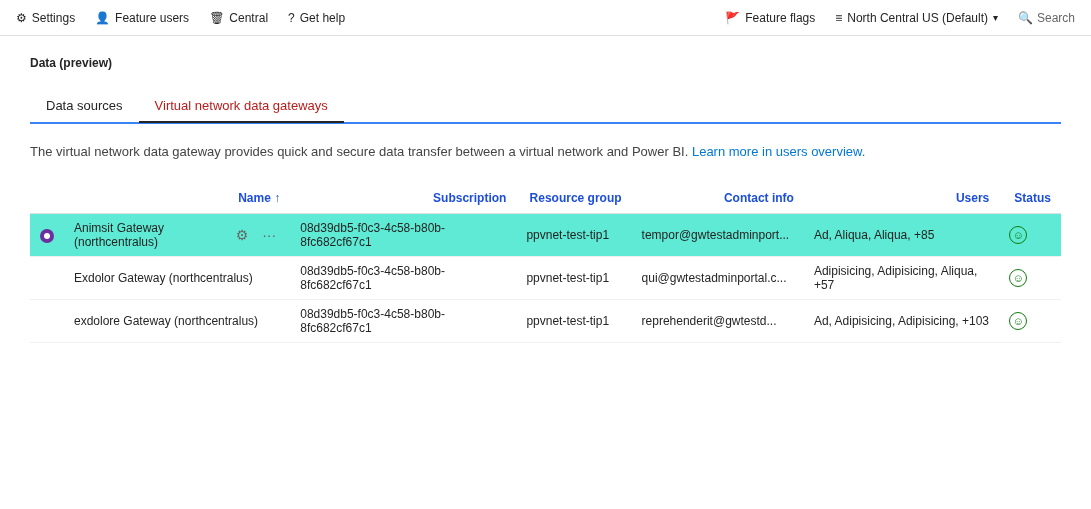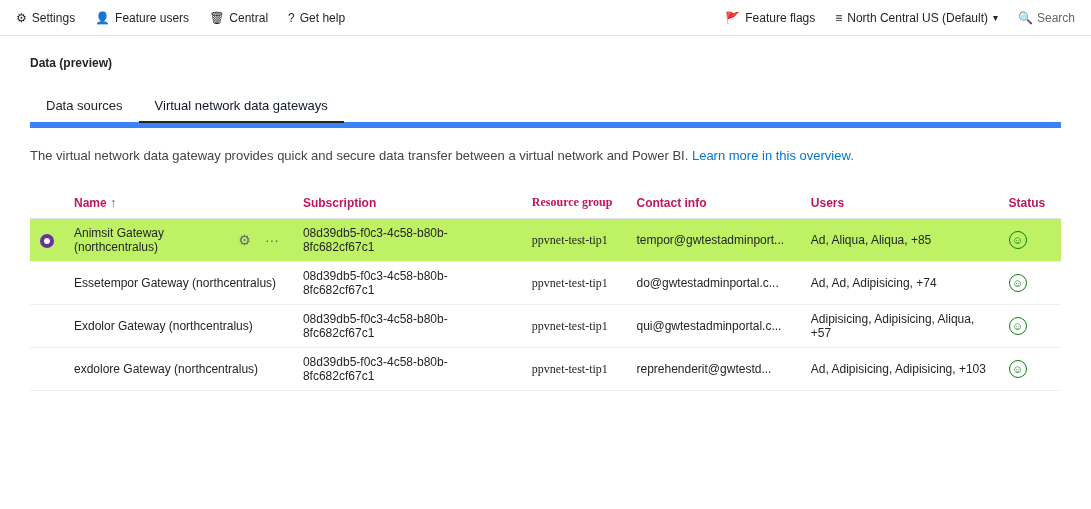--- a/index.html
+++ b/index.html
@@ -21,46 +21,46 @@
       font-size: 12px; color: #252525; cursor: pointer;
     }
     .top-bar-icon { font-size: 12px; }
     .search-area { display: flex; align-items: center; gap: 4px; font-size: 12px; color: #666; }
 
     
     .page-content { padding: 20px 30px; }
     .page-title { font-size: 12px; font-weight: 600; color: #252525; margin-bottom: 20px; }
 
     
-    .tabs { display: flex; align-items: center; border-bottom: 6px solid #3b82f6; margin-bottom: 20px; gap: 0; }
+    .tabs { display: flex; align-items: center; border-bottom: 2px solid #3b82f6; margin-bottom: 20px; gap: 0; }
     .tab {
       padding: 8px 16px; font-size: 13px; cursor: pointer; color: #252525;
       border-bottom: 2px solid transparent; margin-bottom: -1px;
     }
-    .tab.active { color: #0f172a; border-bottom: 2px solid #252525; font-weight: 500; }
+    .tab.active { color: #b91c1c; border-bottom: 2px solid #252525; font-weight: 500; }
 
     
     .info-text { font-size: 13px; color: #444; margin-bottom: 24px; }
     .info-link { color: #0078d4; text-decoration: none; }
 
     
     .data-table { width: 100%; border-collapse: collapse; }
     .data-table thead tr { border-bottom: 1px solid #e0e0e0; }
     .data-table th {
-      text-align: left; padding: 8px 10px;
-      font-size: 12px; font-weight: 600; color: #be185d;
+      text-align: right; padding: 8px 10px;
+      font-size: 12px; font-weight: 600; color: #1d4ed8;
       white-space: nowrap;
     }
     .data-table tbody tr { border-bottom: 1px solid #f0f0f0; }
-    .data-table tbody tr.selected { background: #bef264; }
+    .data-table tbody tr.selected { background: #5eead4; }
     .data-table td { padding: 7px 10px; font-size: 12px; color: #252525; vertical-align: middle; }
     .col-check { width: 30px; }
     .col-name { min-width: 180px; max-width: 220px; }
     .col-sub { min-width: 180px; max-width: 220px; }
-    .col-rg { min-width: 100px; max-width: 130px; font-family: Liberation Serif, serif; }
+    .col-rg { min-width: 100px; max-width: 130px; }
     .col-contact { min-width: 140px; max-width: 170px; }
     .col-users { min-width: 160px; max-width: 190px; }
     .col-status { min-width: 60px; }
 
     
     .row-actions { display: flex; align-items: center; gap: 6px; }
     .gear-btn, .dots-btn {
       background: none; border: none; cursor: pointer; padding: 2px 4px;
       font-size: 14px; color: #666; border-radius: 2px;
     }
@@ -127,21 +127,21 @@
 <div class="page-content">
   <h1 class="page-title">Data (preview)</h1>
 
   <div class="tabs">
     <div class="tab">Data sources</div>
     <div class="tab active">Virtual network data gateways</div>
   </div>
 
   <p class="info-text">
     <span>The virtual network data gateway provides quick and secure data transfer between a virtual network and Power BI.</span>
-    <a class="info-link" href="#">Learn more in this overview.</a>
+    <a class="info-link" href="#">Learn more in users overview.</a>
   </p>
 
   <table class="data-table">
     <thead>
       <tr>
         <th class="col-check"></th>
         <th class="col-name">Name ↑</th>
         <th class="col-sub">Subscription</th>
         <th class="col-rg">Resource group</th>
         <th class="col-contact">Contact info</th>
@@ -162,29 +162,20 @@
             </div>
           </td>
           <td class="col-sub">08d39db5-f0c3-4c58-b80b-8fc682cf67c1</td>
           <td class="col-rg">ppvnet-test-tip1</td>
           <td class="col-contact">tempor@gwtestadminport...</td>
           <td class="col-users">Ad, Aliqua, Aliqua, +85</td>
           <td class="col-status"><div class="status-ok">☺</div></td>
         </tr>
         <tr>
           <td class="col-check"></td>
-          <td class="col-name"><span>Essetempor Gateway (northcentralus)</span></td>
-          <td class="col-sub">08d39db5-f0c3-4c58-b80b-8fc682cf67c1</td>
-          <td class="col-rg">ppvnet-test-tip1</td>
-          <td class="col-contact">do@gwtestadminportal.c...</td>
-          <td class="col-users">Ad, Ad, Adipisicing, +74</td>
-          <td class="col-status"><div class="status-ok">☺</div></td>
-        </tr>
-        <tr>
-          <td class="col-check"></td>
           <td class="col-name"><span>Exdolor Gateway (northcentralus)</span></td>
           <td class="col-sub">08d39db5-f0c3-4c58-b80b-8fc682cf67c1</td>
           <td class="col-rg">ppvnet-test-tip1</td>
           <td class="col-contact">qui@gwtestadminportal.c...</td>
           <td class="col-users">Adipisicing, Adipisicing, Aliqua, +57</td>
           <td class="col-status"><div class="status-ok">☺</div></td>
         </tr>
         <tr>
           <td class="col-check"></td>
           <td class="col-name"><span>exdolore Gateway (northcentralus)</span></td>

